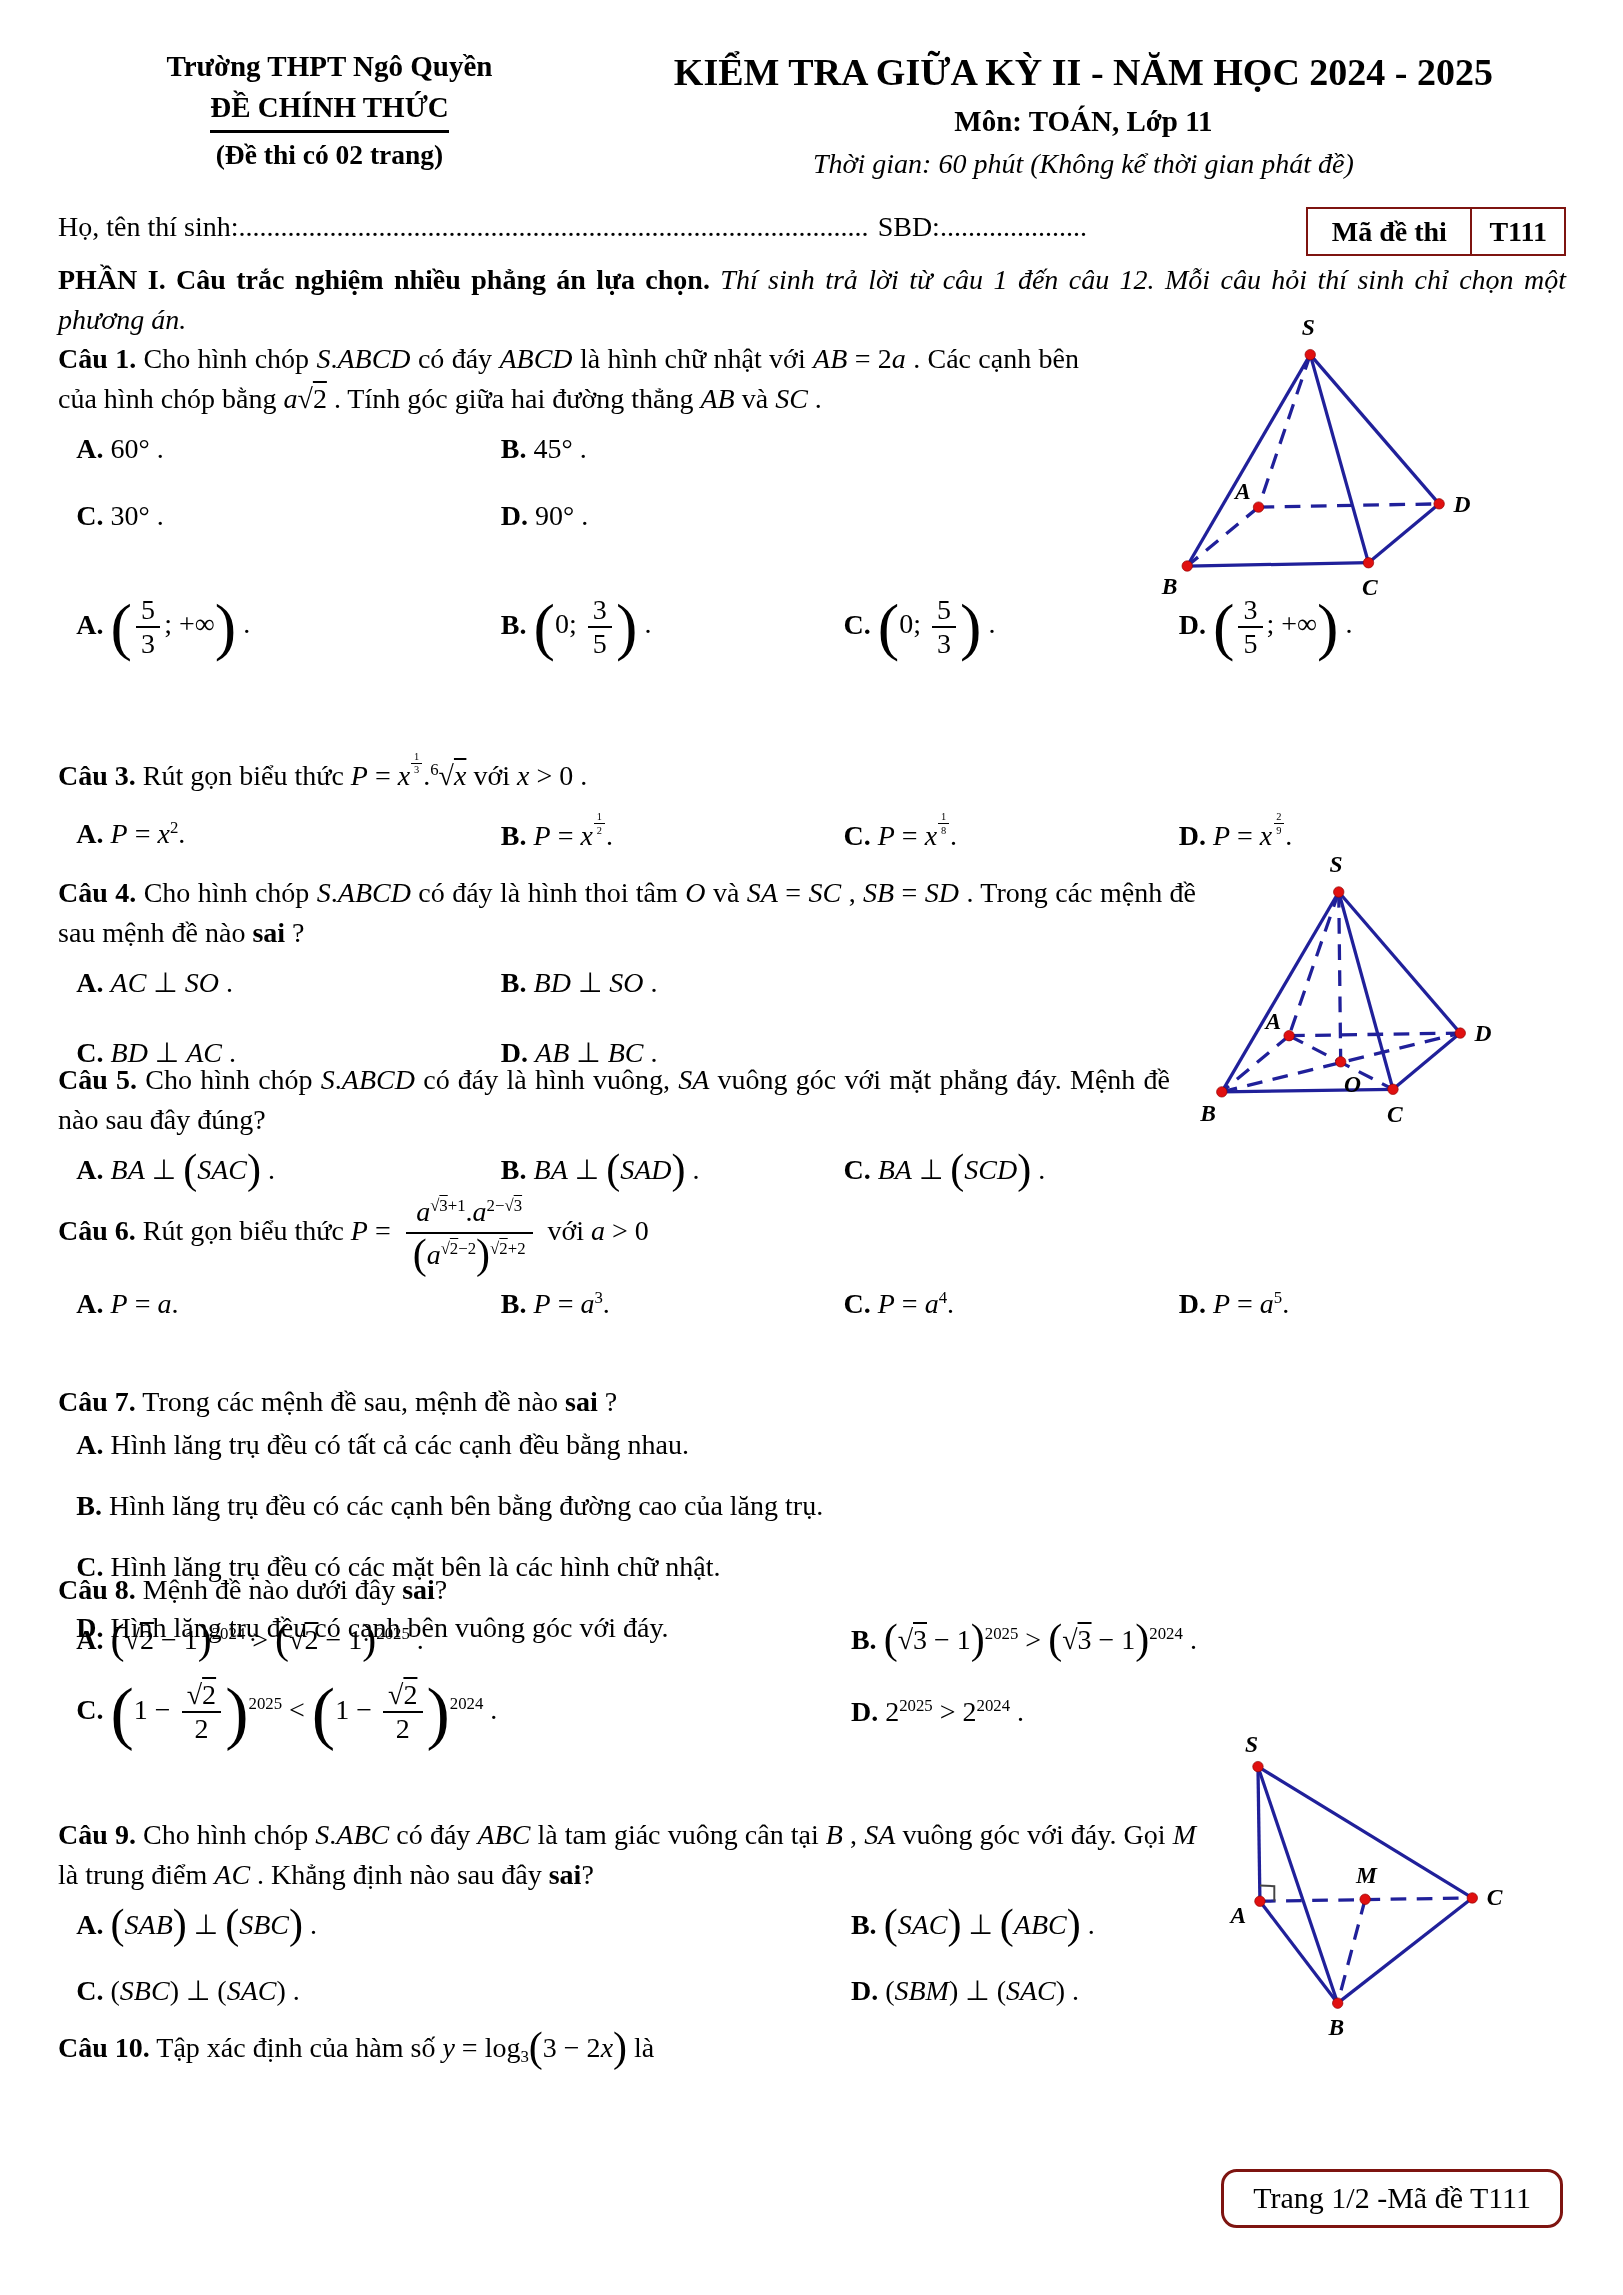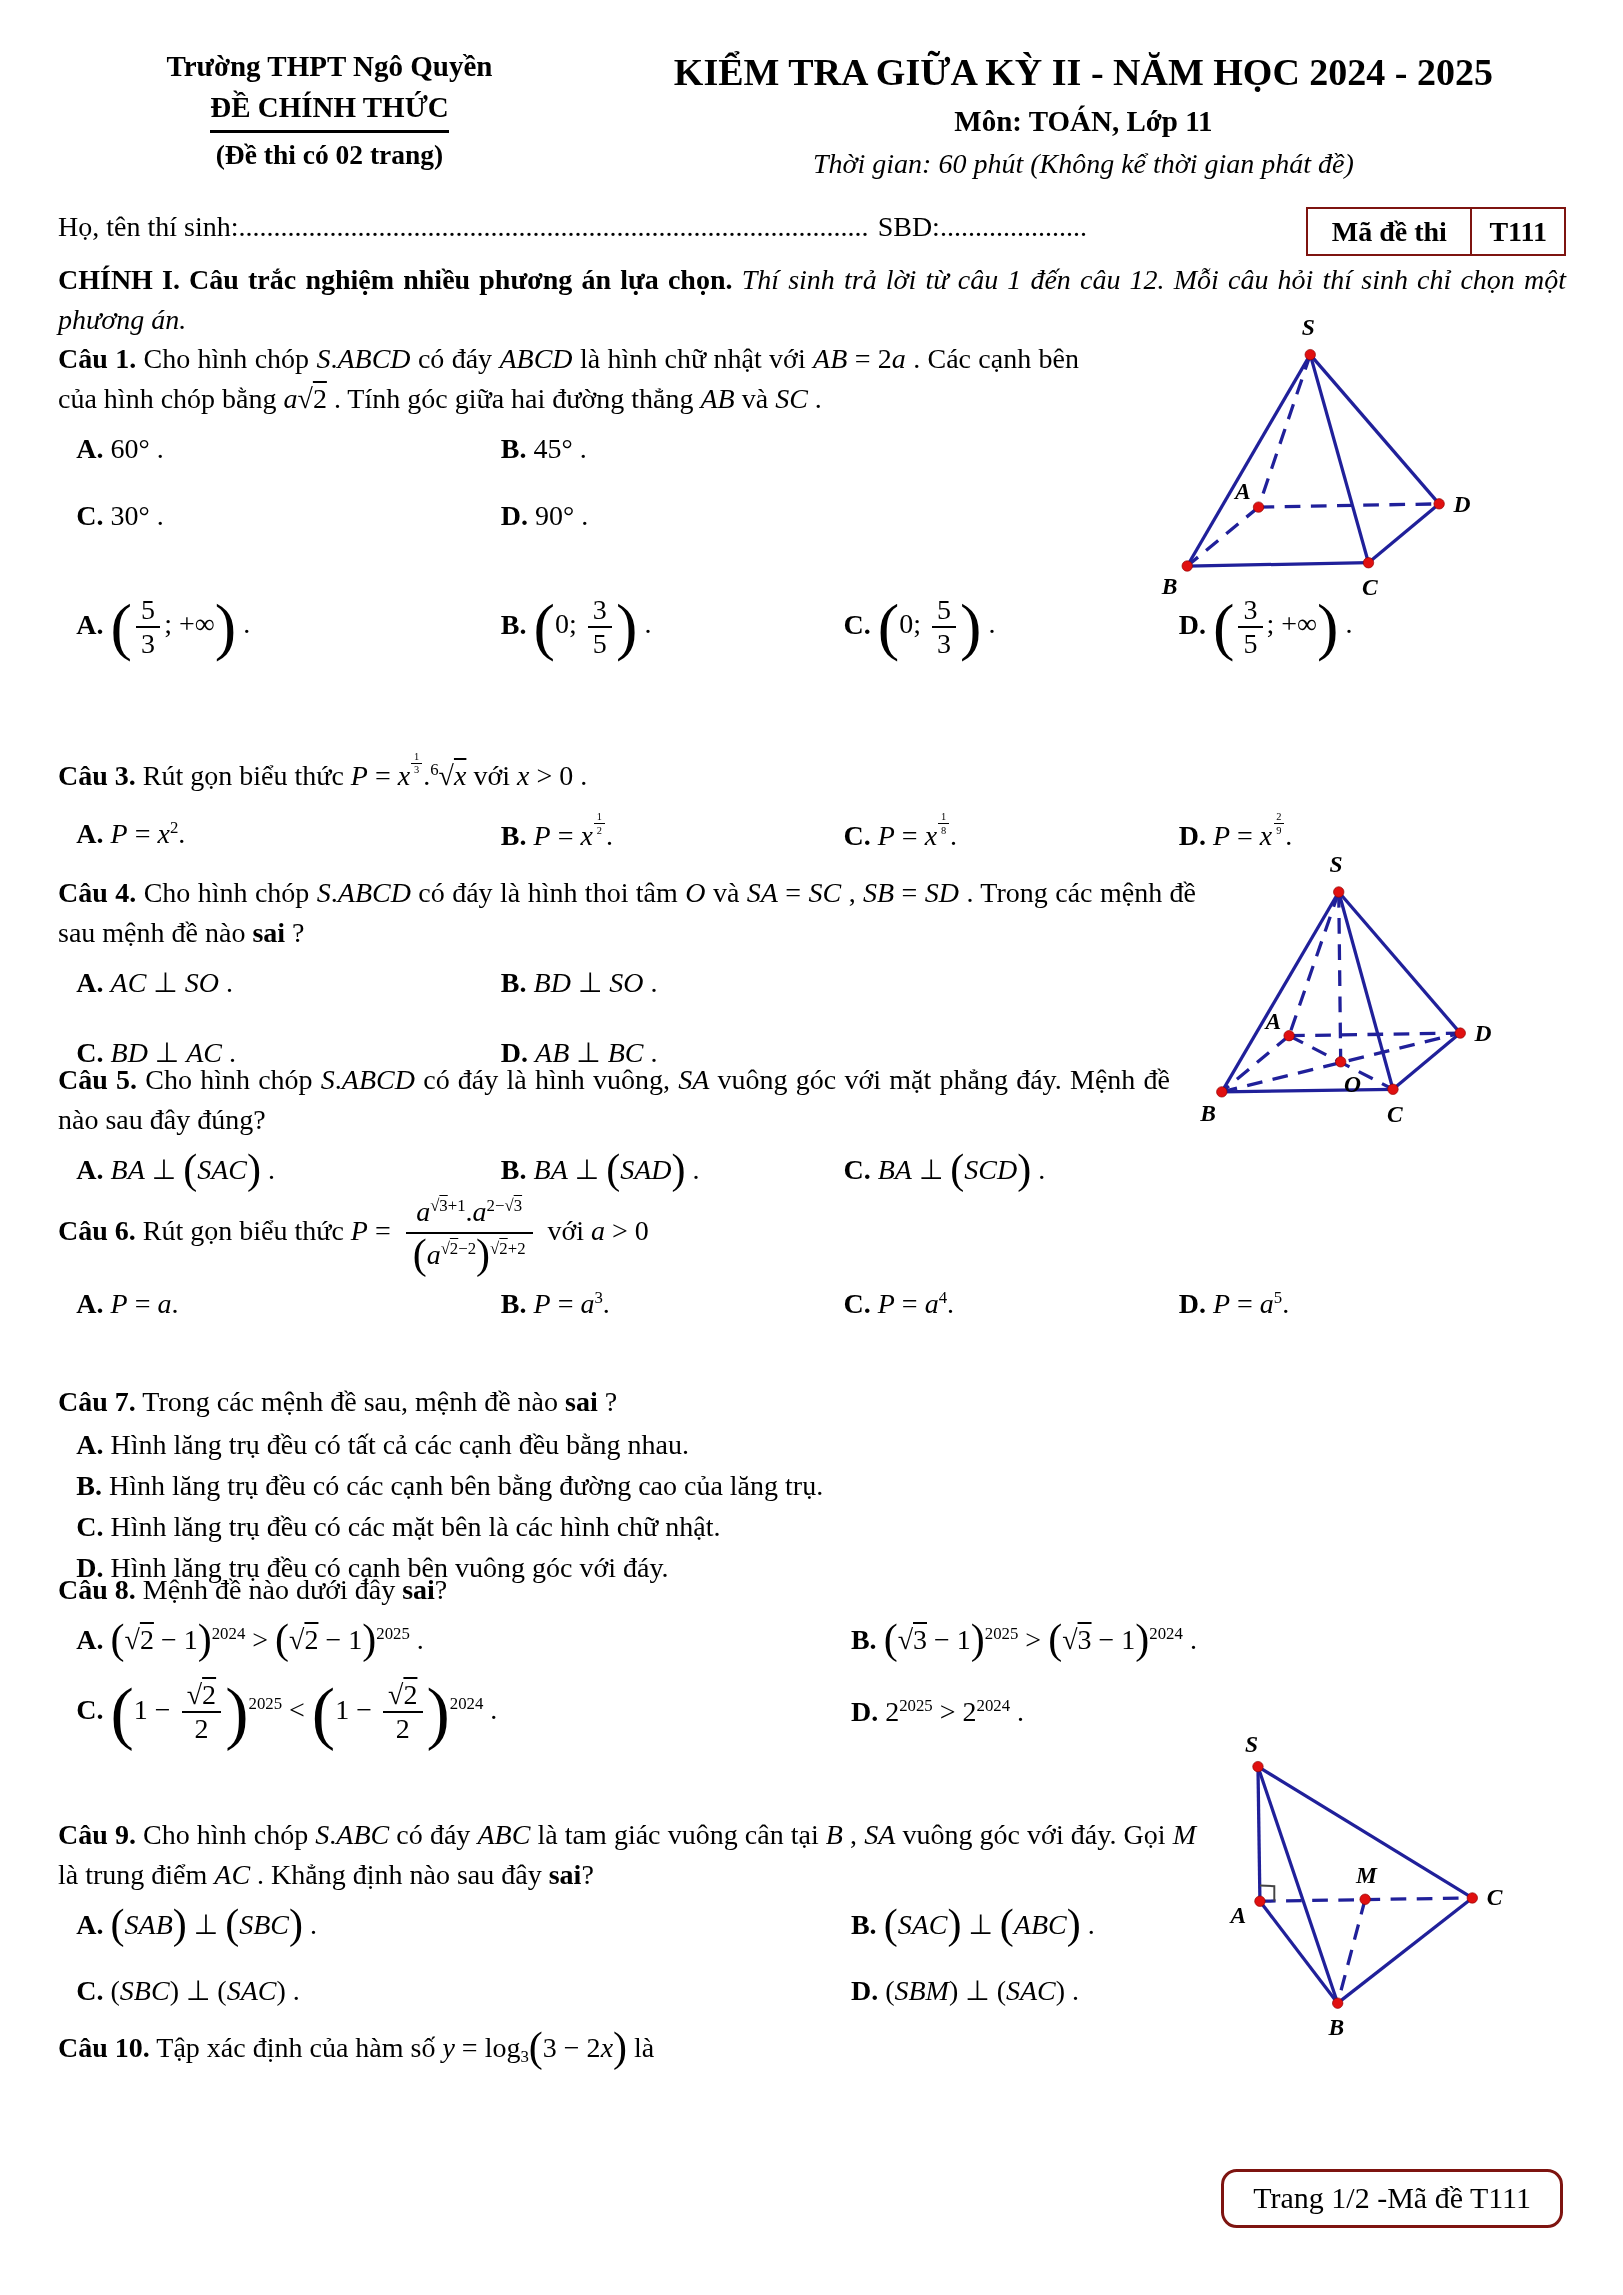--- a/index.html
+++ b/index.html
@@ -34,21 +34,21 @@
   .codebox .c2{padding:2.6px 17px;}
   
   .part{text-align:justify;}
   
   .qtext{text-align:justify;}
   .qlabel{font-weight:bold;}
   .ans{display:grid;padding-left:18.3px;margin-top:10.5px;align-items:center;}
   .g4{grid-template-columns:28.5% 23% 22.5% 26%;}
   .g2n{grid-template-columns:28.5% 71.5%;row-gap:27.5px;}
   .g2w{grid-template-columns:52% 48%;row-gap:26px;}
-  .g1{grid-template-columns:100%;row-gap:4px;}
+  .g1{grid-template-columns:100%;row-gap:24px;}
   .opt b{font-weight:bold;}
   .q7 .qtext{margin-bottom:3.9px;}
   .q7 .ans{line-height:1.32;margin-top:5.2px;}
   
   i{font-style:italic;}
   sup{font-size:0.60em;vertical-align:0.62em;line-height:0;}
   sub{font-size:0.60em;vertical-align:-0.30em;line-height:0;}
   .ol{text-decoration:overline;}
   .frac{display:inline-flex;flex-direction:column;vertical-align:middle;text-align:center;line-height:1.08;margin:0 3.9px;}
   .frac .num{border-bottom:2px solid #000;padding:0 5.2px 1.3px;}
@@ -93,21 +93,21 @@
   <div class="abs info" style="top:207px;">
     <span class="nm">Họ, tên thí sinh:..........................................................................................</span>
     <span class="sbd">SBD:.....................</span>
     <span class="codebox">
       <span class="c1">Mã đề thi</span>
       <span class="c2">T111</span>
     </span>
   </div>
 
   <p class="abs part" style="top:260px;">
-    <b>CHÍNH I. Câu trắc nghiệm nhiều phương án lựa chọn.</b>
+    <b>PHẦN I. Câu trắc nghiệm nhiều phẳng án lựa chọn.</b>
     <i>Thí sinh trả lời từ câu 1 đến câu 12. Mỗi câu hỏi thí sinh chỉ chọn một phương án.</i>
   </p>
 
   <section class="abs" style="top:339px;">
     <p class="qtext" style="width:1021px;">
       <b class="qlabel">Câu 1.</b>
       <span>Cho hình chóp <i>S</i>.<i>ABCD</i> có đáy <i>ABCD</i> là hình chữ nhật với <i>AB</i> = 2<i>a</i> . Các cạnh bên của hình chóp bằng <i>a</i>√<span class="ol">2</span> . Tính góc giữa hai đường thẳng <i>AB</i> và <i>SC</i> .</span>
     </p>
     <div class="ans g2n">
       <div class="opt"><b>A.</b> <span>60° .</span></div>

